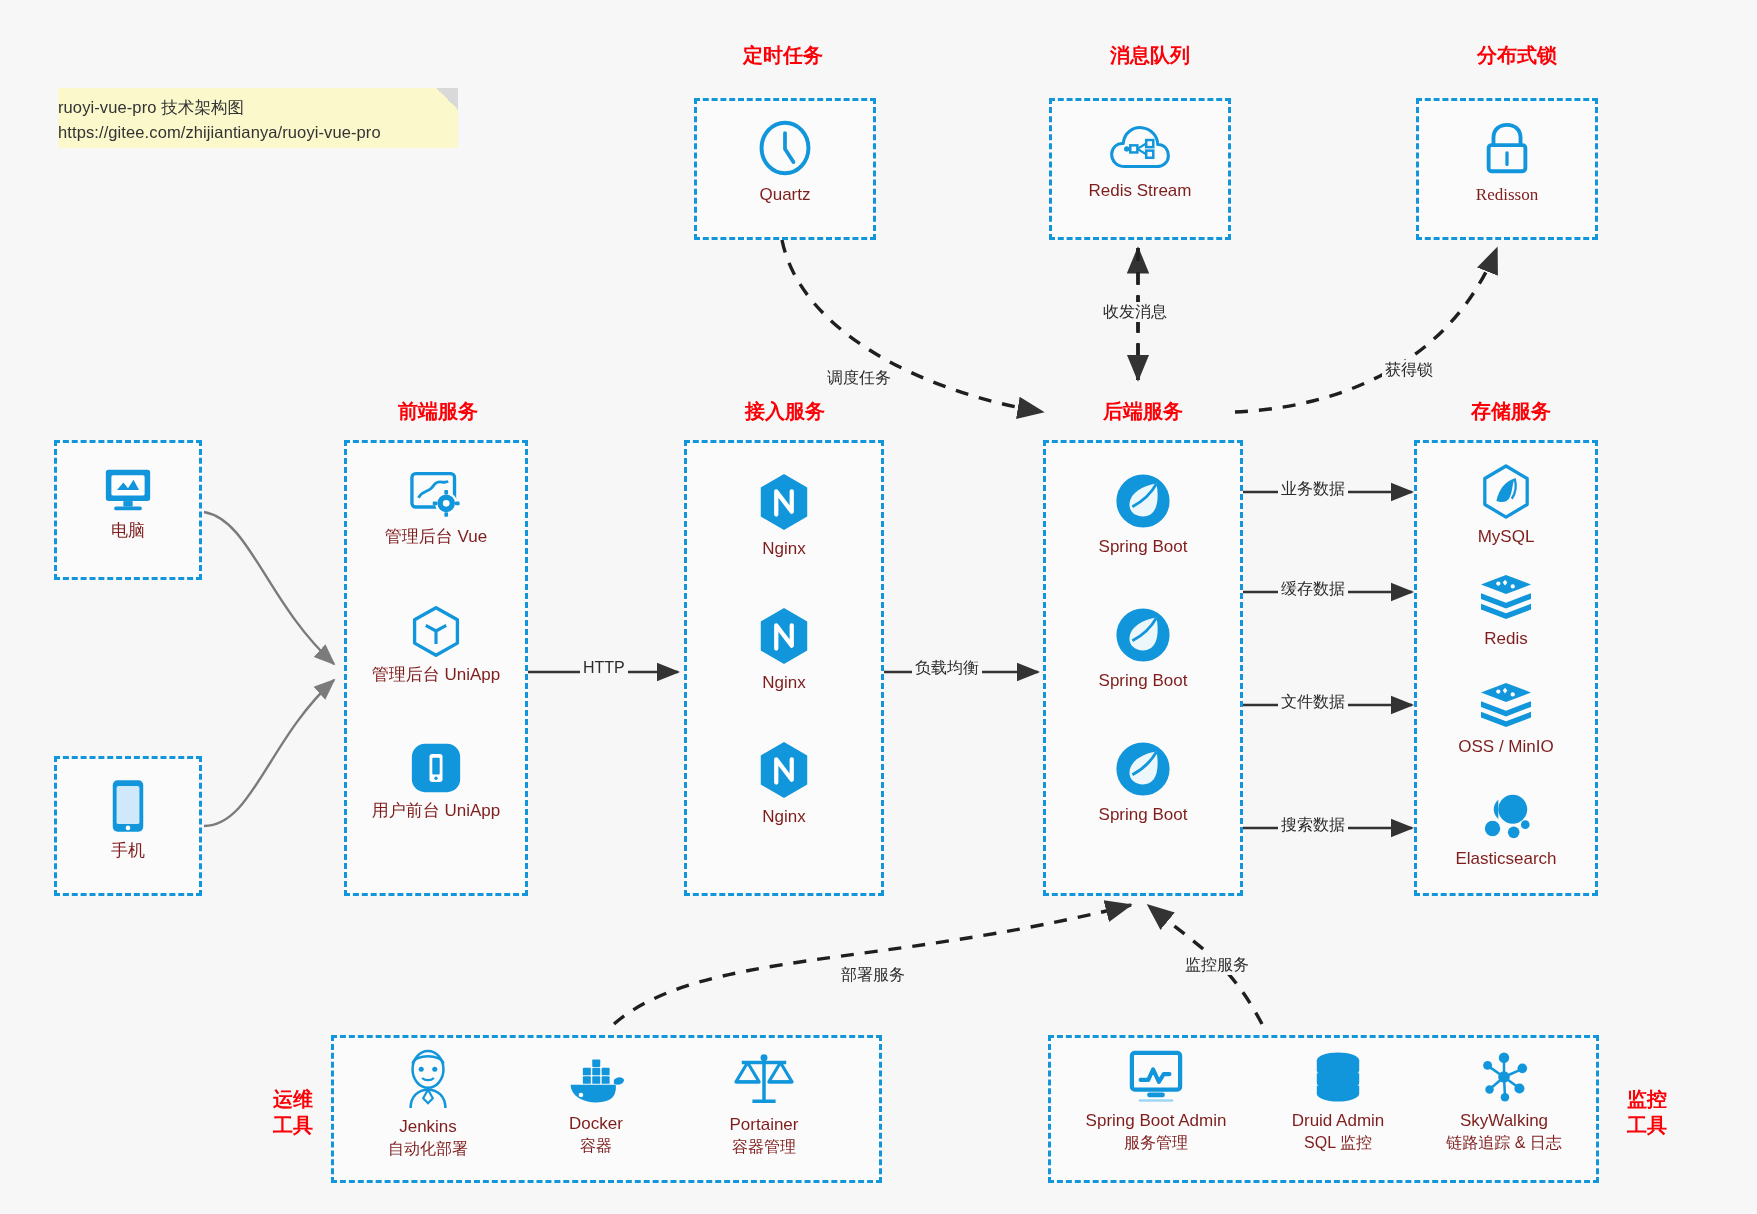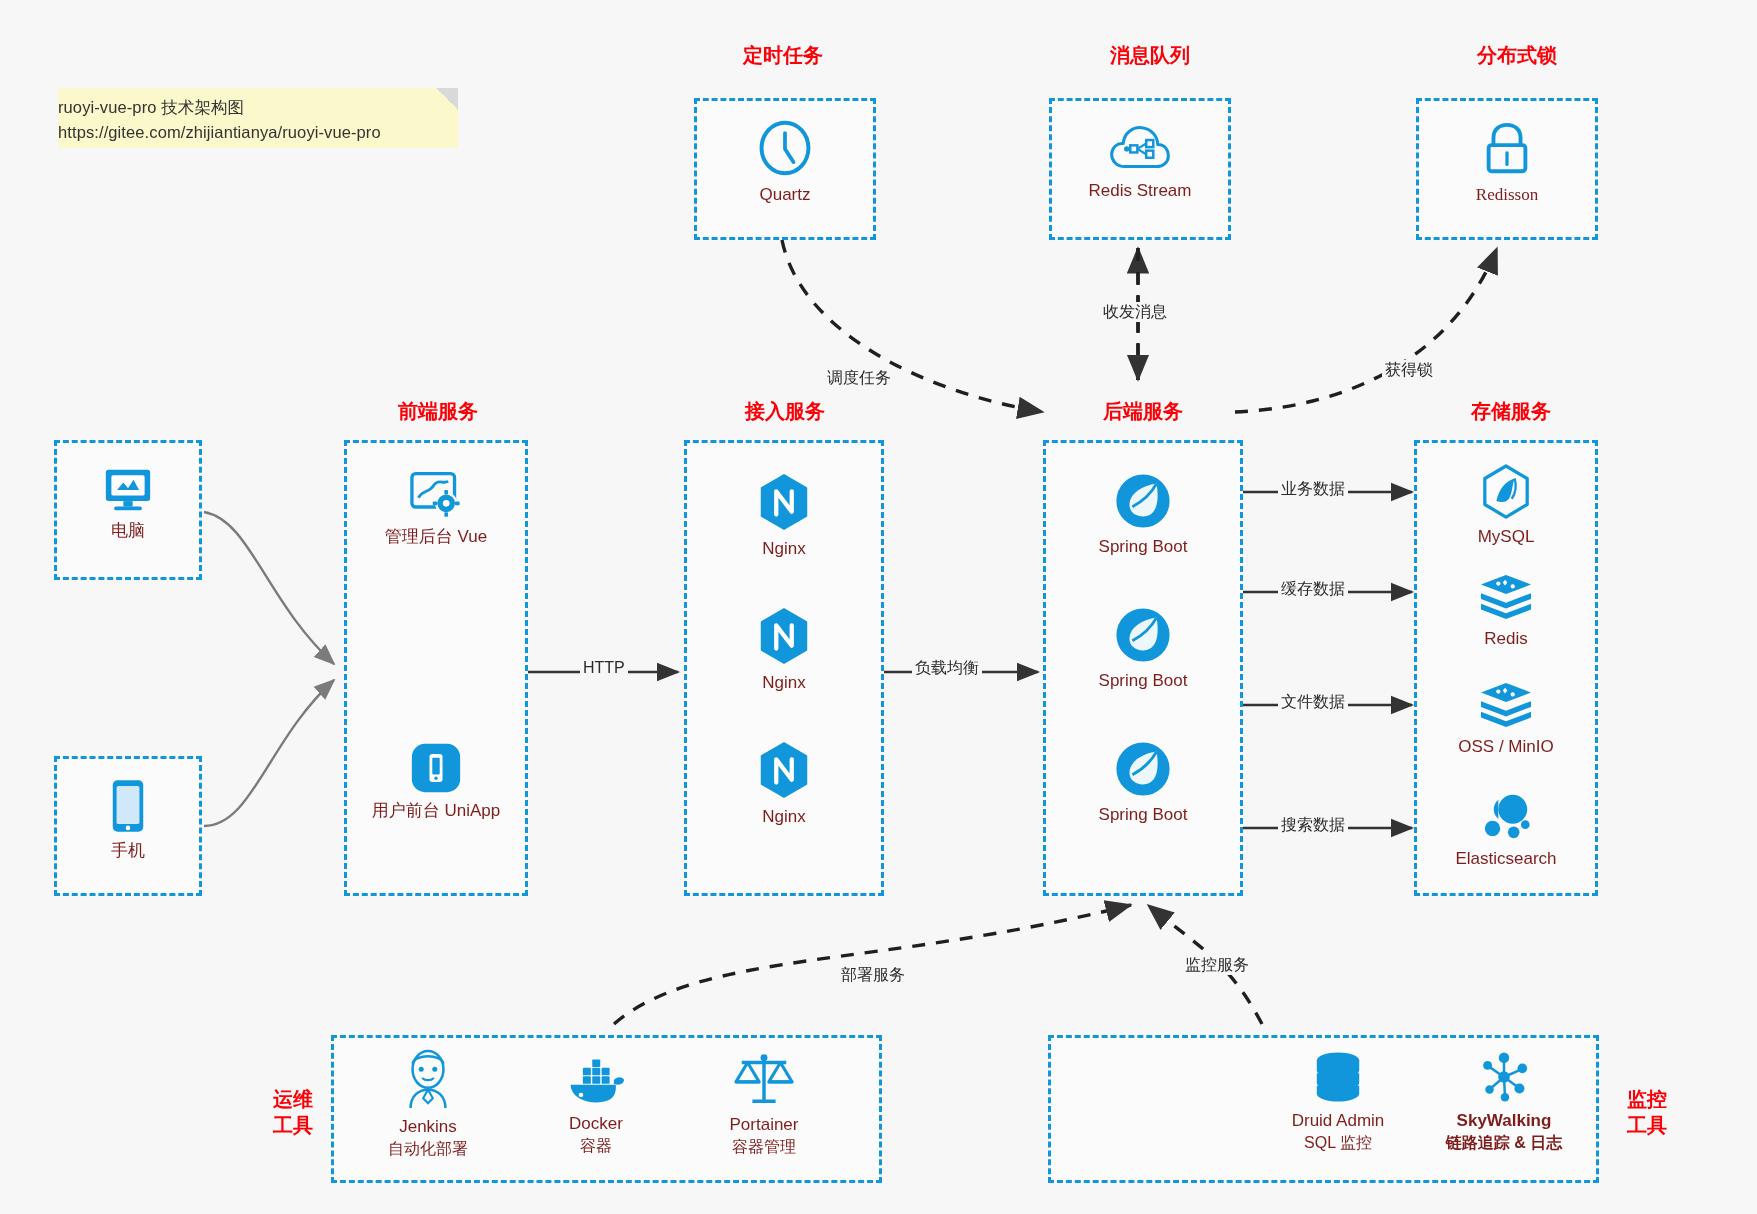--- a/index.html
+++ b/index.html
@@ -174,20 +174,27 @@
       <g fill="#1296db">
         <rect x="39" y="21.5" width="4" height="5" rx="1"></rect>
         <rect x="39" y="45.5" width="4" height="5" rx="1"></rect>
         <rect x="26.5" y="34" width="5" height="4" rx="1"></rect>
         <rect x="50.5" y="34" width="5" height="4" rx="1"></rect>
       </g>
     </svg>
     <div class="lbl">管理后台 Vue</div>
   </div>
 
+  <div class="node" style="left:348px; top:604px; width:176px;">
+    <svg class="icon" width="54" height="54" viewBox="0 0 58 58">
+      <path d="M29 4 L52 17 L52 42 L29 55 L6 42 L6 17 Z" fill="none" stroke="#1296db" stroke-width="3.6" stroke-linejoin="round"></path>
+      <path d="M18 23 L29 29 L40 23 M29 29 L29 43" fill="none" stroke="#1296db" stroke-width="3.4" stroke-linejoin="round"></path>
+    </svg>
+    <div class="lbl">管理后台 UniApp</div>
+  </div>
 
   <div class="node" style="left:348px; top:742px; width:176px;">
     <svg class="icon" width="52" height="52" viewBox="0 0 56 56">
       <rect x="2" y="2" width="52" height="52" rx="14" fill="#1296db"></rect>
       <rect x="21" y="13" width="14" height="30" rx="3" fill="#ffffff"></rect>
       <rect x="24" y="17" width="8" height="18" rx="1" fill="#1296db"></rect>
       <circle cx="28" cy="39" r="1.8" fill="#1296db"></circle>
     </svg>
     <div class="lbl">用户前台 UniApp</div>
   </div>
@@ -363,34 +370,44 @@
     <div class="lbl">Portainer</div>
     <div class="lbl sub">容器管理</div>
   </div>
 
   <div class="box" style="left:1048px; top:1035px; width:551px; height:148px;"></div>
   <div class="grp-title side" style="left:1612px; top:1086px; width:70px;">
     <div>监控</div>
     <div>工具</div>
   </div>
 
+  <div class="node" style="left:1058px; top:1050px; width:196px;">
+    <svg class="icon" width="56" height="54" viewBox="0 0 58 56">
+      <rect x="4" y="3" width="50" height="38" rx="3" fill="none" stroke="#1296db" stroke-width="4.4"></rect>
+      <path d="M13 31 l8 0 5 -11 6 13 5 -8 6 0" fill="none" stroke="#1296db" stroke-width="4.2" stroke-linejoin="round" stroke-linecap="round"></path>
+      <rect x="20" y="44" width="18" height="5" rx="2" fill="#1296db"></rect>
+      <rect x="11" y="51" width="36" height="2.6" rx="1.3" fill="#9fd6f2"></rect>
+    </svg>
+    <div class="lbl">Spring Boot Admin</div>
+    <div class="lbl sub">服务管理</div>
+  </div>
 
   <div class="node" style="left:1250px; top:1050px; width:176px;">
     <svg class="icon" width="54" height="54" viewBox="0 0 56 56">
       <ellipse cx="28" cy="11" rx="22" ry="8.5" fill="#1296db"></ellipse>
       <path d="M6 11 v10 c0 4.7 9.8 8.5 22 8.5 s22 -3.8 22 -8.5 V11" fill="#1296db"></path>
       <path d="M6 24 v10 c0 4.7 9.8 8.5 22 8.5 s22 -3.8 22 -8.5 V24" fill="#1296db"></path>
       <path d="M6 37 v8 c0 4.7 9.8 8.5 22 8.5 s22 -3.8 22 -8.5 v-8" fill="#1296db"></path>
       <ellipse cx="28" cy="23" rx="22" ry="7" fill="#ffffff" opacity="0"></ellipse>
     </svg>
     <div class="lbl">Druid Admin</div>
     <div class="lbl sub">SQL 监控</div>
   </div>
 
-  <div class="node" style="left:1416px; top:1050px; width:176px;font-weight:bold;">
+  <div class="node" style="left:1416px; top:1050px; width:176px;">
     <svg class="icon" width="56" height="54" viewBox="0 0 58 56">
       <g stroke="#1296db" stroke-width="2.6">
         <line x1="29" y1="28" x2="29" y2="9"></line>
         <line x1="29" y1="28" x2="13" y2="17"></line>
         <line x1="29" y1="28" x2="47" y2="20"></line>
         <line x1="29" y1="28" x2="15" y2="40"></line>
         <line x1="29" y1="28" x2="44" y2="39"></line>
         <line x1="29" y1="28" x2="30" y2="48"></line>
       </g>
       <g fill="#1296db">

